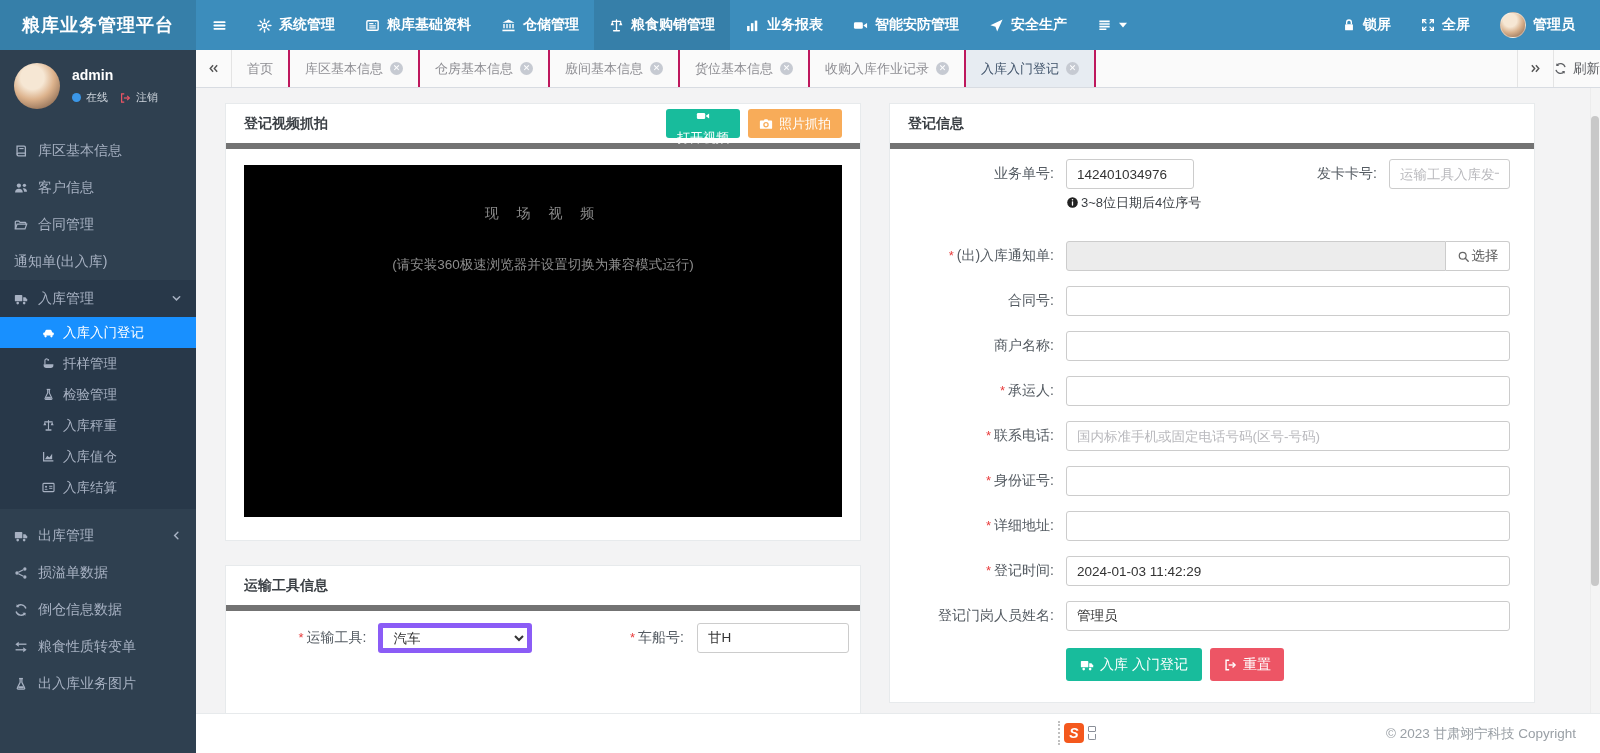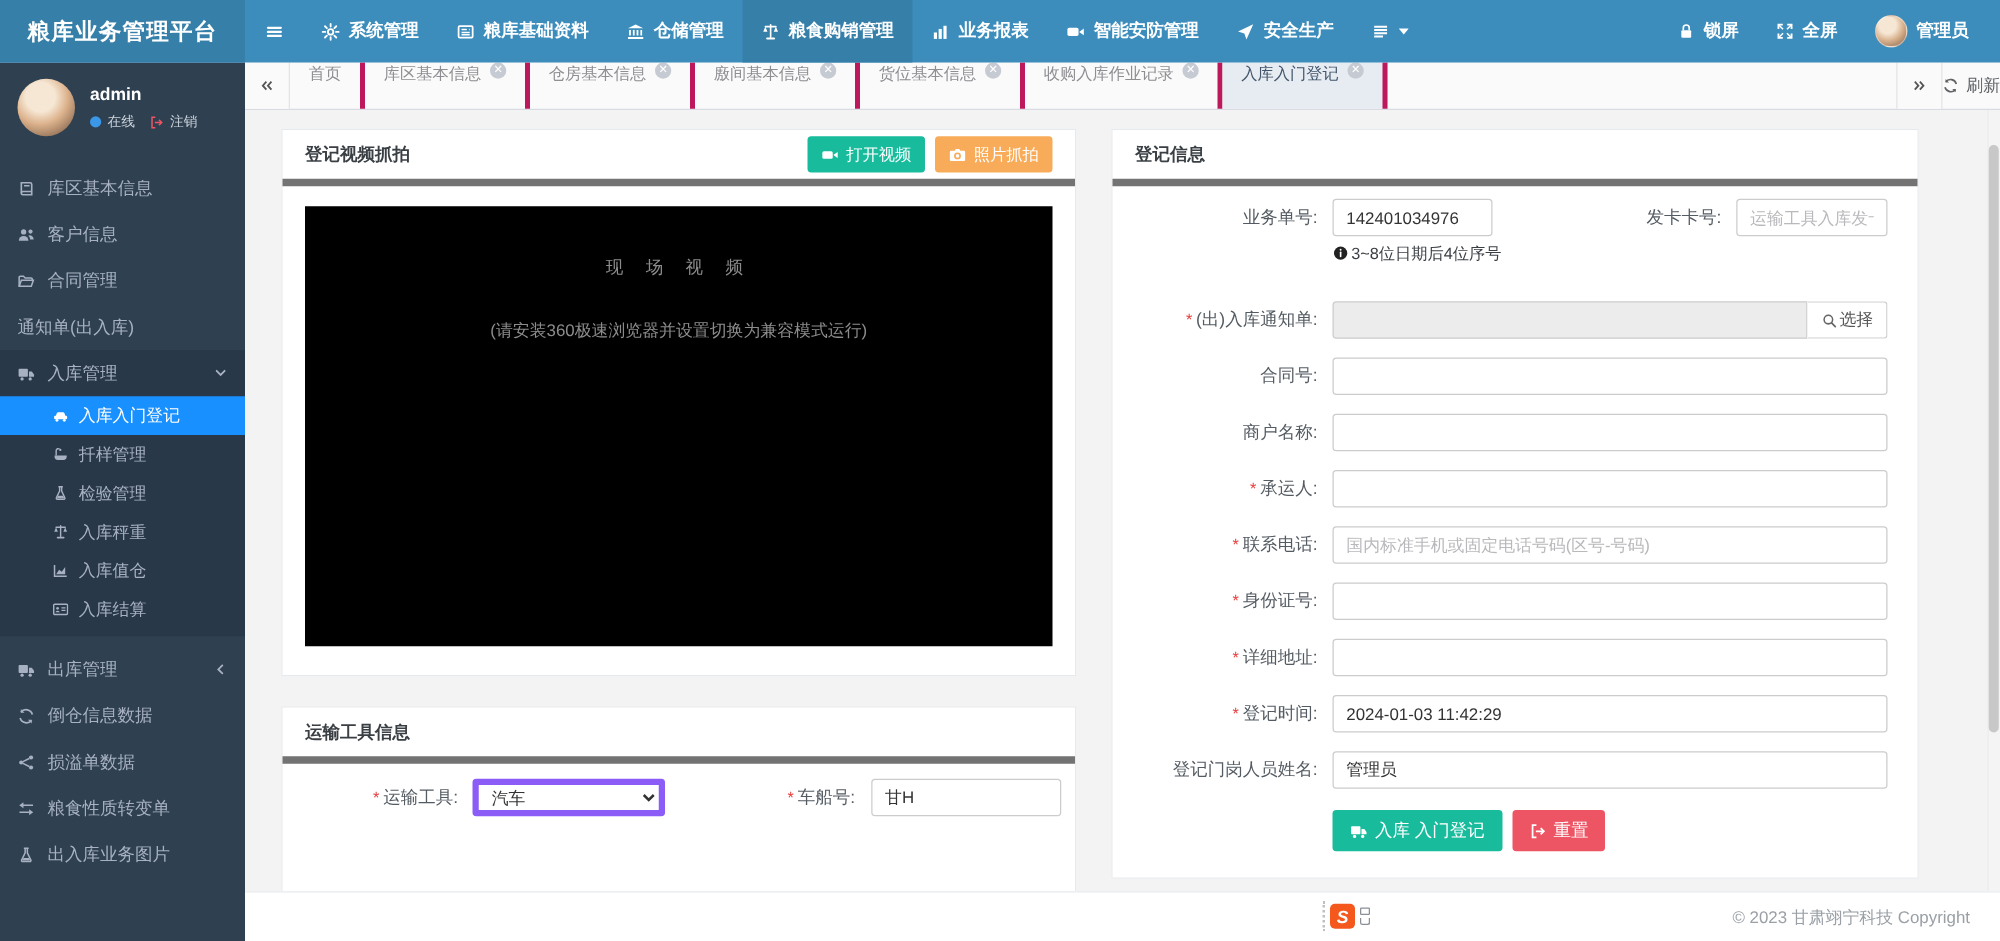--- a/index.html
+++ b/index.html
@@ -32,34 +32,34 @@
   .side-group { background:#283849; padding-bottom:6px; }
   .side-sub .side-item { height:31px; padding-left:42px; font-size:13.5px; gap:8px; }
   .side-item.active { background:#1890ff; color:#fff; }
   .side-arrow { margin-left:auto; color:#a7b1c2; }
 
   
   .tabbar { position:absolute; left:196px; top:50px; right:0; height:38px; background:#fafafa; border-bottom:1px solid #d8dce2; display:flex; align-items:stretch; z-index:25; }
   .tab-scroll { width:36px; display:flex; align-items:center; justify-content:center; color:#555; cursor:pointer; background:#fafafa; }
   .tab-scroll.left { border-right:1px solid #e4e4e4; }
   .tab-scroll.right { border-left:1px solid #e4e4e4; }
-  .tab { display:flex; gap:7px; padding:0 15px; font-size:13px; color:#8e8e93; border-right:4px solid #be185d; cursor:pointer; white-space:nowrap; }
+  .tab { display:flex; align-items:center; gap:7px; padding:0 15px; font-size:13px; color:#8e8e93; border-right:2px solid #be185d; cursor:pointer; white-space:nowrap; }
   .tab.active { background:#e7ecf2; color:#41546b; }
   .tab-close { width:13px; height:13px; border-radius:50%; background:#c6cad2; color:#fff; font-size:9px; line-height:13px; text-align:center; font-family:"DejaVu Sans",sans-serif; }
   .tab-fill { flex:1; }
   .tab-refresh { display:flex; align-items:center; gap:6px; padding:0 0; border-left:1px solid #e4e4e4; color:#606266; font-size:13.5px; cursor:pointer; }
 
   
   .content { position:absolute; left:196px; top:88px; right:0; bottom:40px; background:#f3f3f4; overflow:hidden; }
   .panel { position:absolute; background:#fff; border:1px solid #e7eaec; }
   .panel-hd { height:45px; border-bottom:6px solid #737373; display:flex; align-items:center; padding:0 18px; }
   .panel-title { font-size:14px; font-weight:700; color:#3a3f44; }
   .hd-btns { margin-left:auto; display:flex; gap:8px; }
   .btn { height:29px; border:none; border-radius:3px; color:#fff; font-size:13px; display:inline-flex; align-items:center; gap:6px; padding:0 11px; cursor:pointer; font-family:inherit; }
-  .btn-green { background:#18bc9c; }
+  .btn-green { background:#18bc9c;flex-direction:column; }
   .btn-orange { background:#f8ac59; }
 
   #panel-video { left:29px; top:15px; width:636px; height:438px; }
   .video-box { margin:16px 18px 0; height:352px; background:#000000; text-align:center; color:#8c8c8c; }
   .video-ttl { padding-top:40px; font-size:14px; letter-spacing:7px; }
   .video-hint { margin-top:33px; font-size:13.5px; }
 
   #panel-transport { left:29px; top:477px; width:636px; height:230px; }
   .t-row { display:flex; align-items:center; margin:12px 11px 0 16px; }
   .t-label { width:125px; text-align:right; font-size:14px; color:#545b62; margin-right:12px; white-space:nowrap; }
@@ -421,29 +421,29 @@
         <svg class="ic ic-14">
           <use href="#i-truck"></use>
         </svg>
         <span>出库管理</span>
         <svg class="ic ic-11 side-arrow">
           <use href="#i-chev-l"></use>
         </svg>
       </div>
     <div class="side-item">
         <svg class="ic ic-14">
+          <use href="#i-share"></use>
+        </svg>
+        <span>损溢单数据</span>
+      </div>
+    <div class="side-item">
+        <svg class="ic ic-14">
           <use href="#i-refresh"></use>
         </svg>
         <span>倒仓信息数据</span>
-      </div>
-    <div class="side-item">
-        <svg class="ic ic-14">
-          <use href="#i-share"></use>
-        </svg>
-        <span>损溢单数据</span>
       </div>
     <div class="side-item">
         <svg class="ic ic-14">
           <use href="#i-exch"></use>
         </svg>
         <span>粮食性质转变单</span>
       </div>
     <div class="side-item">
         <svg class="ic ic-14">
           <use href="#i-flask"></use>

